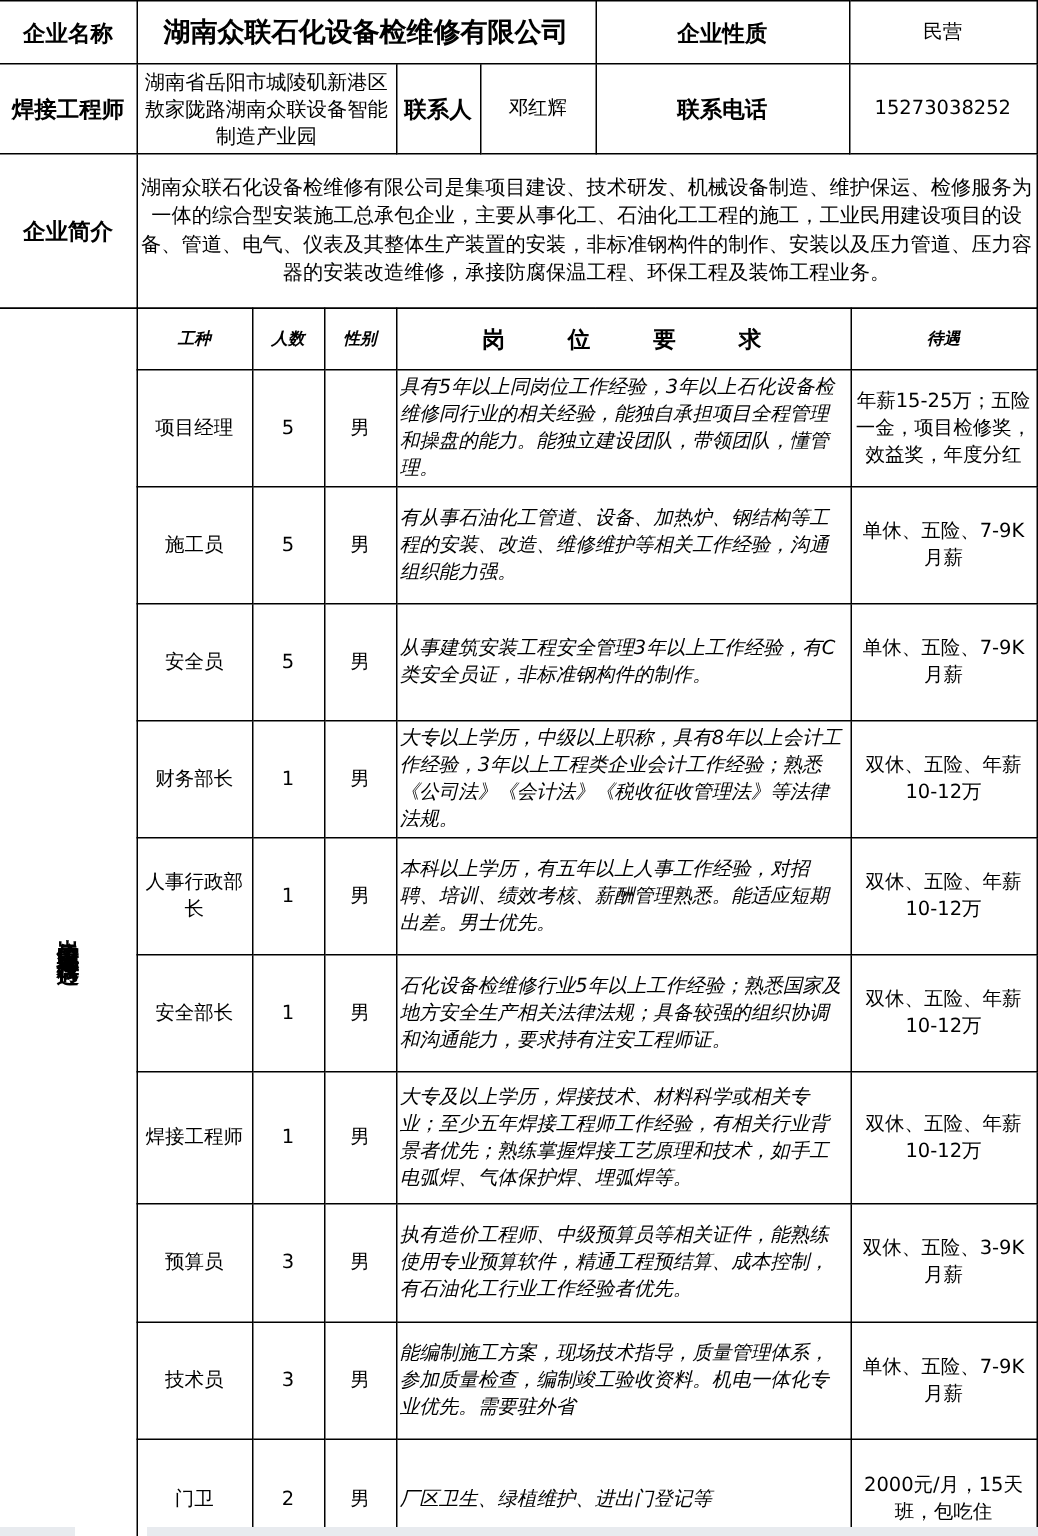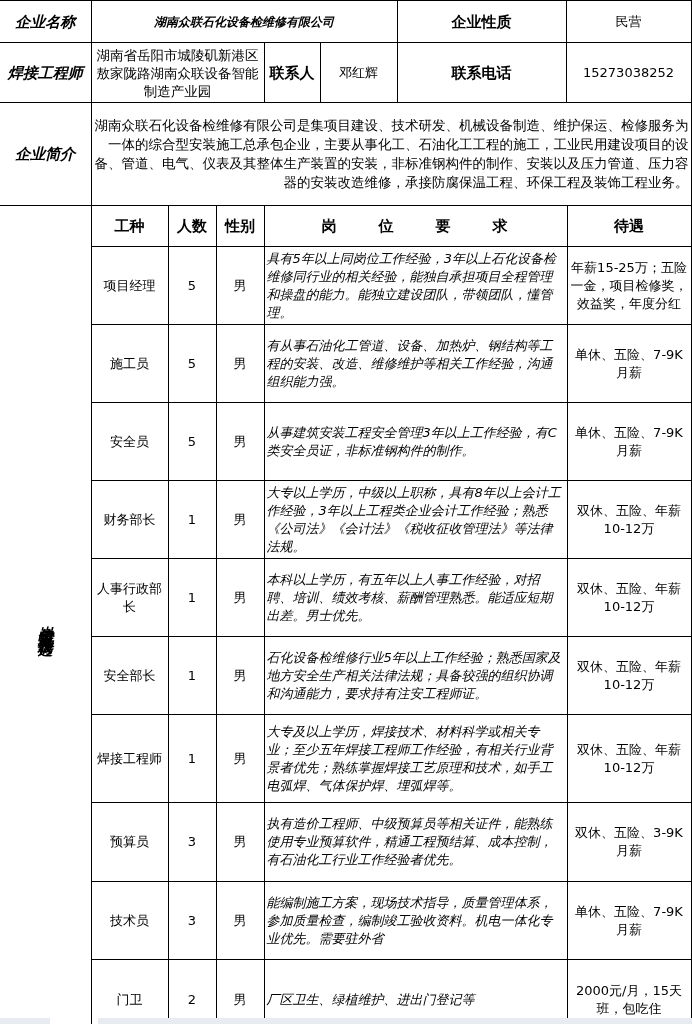--- a/index.html
+++ b/index.html
@@ -1,29 +1,29 @@
 <!DOCTYPE html>
 <html><head>
 <meta charset="utf-8">
 <style>
   html, body { margin: 0; padding: 0; background: #ffffff; }
   body { width: 692px; height: 1024px; position: relative; overflow: hidden;
          font-family: "DejaVu Sans", "Liberation Sans", sans-serif; color: #000; }
   table { border-collapse: collapse; position: absolute; left: 0; top: 0; table-layout: fixed; }
   td { border: 1px solid #000; padding: 0 2px; vertical-align: middle; text-align: center;
        font-size: 13px; line-height: 18px; overflow: hidden; }
-  td.first { border-left: none; font-style: italic; }
+  td.first { border-left: none; }
   .bold { font-weight: bold; font-size: 15px; }
-  .title { font-size: 12px; font-weight: bold; font-style: italic; }
+  .title { font-size: 18px; font-weight: bold; }
   .left { text-align: left; font-style: italic; }
-  .intro { text-align: right; font-size: 13.5px; line-height: 19px; padding: 0 2px; }
+  .intro { text-align: center; font-size: 13.5px; line-height: 19px; padding: 0 2px; }
   .vert { writing-mode: vertical-rl; text-orientation: upright; font-weight: bold; font-size: 15px;
           letter-spacing: 2px; margin: 0 auto; }
   .sidecell { border-top: 1px solid #000; border-bottom: none; border-left: none; }
-  .hdr { font-weight: bold; font-size: 15px; }
+  .hdr { font-weight: bold; font-size: 11px; font-style: italic; }
   .req-hdr { font-weight: bold; font-size: 15px; letter-spacing: 42px; padding-left: 42px; }
   .bottom-bar { position: absolute; top: 1018px; height: 6px; background: #e8ebef; }
 </style>
 </head>
 <body>
 
 <table style="width:691px;">
   <colgroup>
     <col style="width:91px">
       <col style="width:173px">

